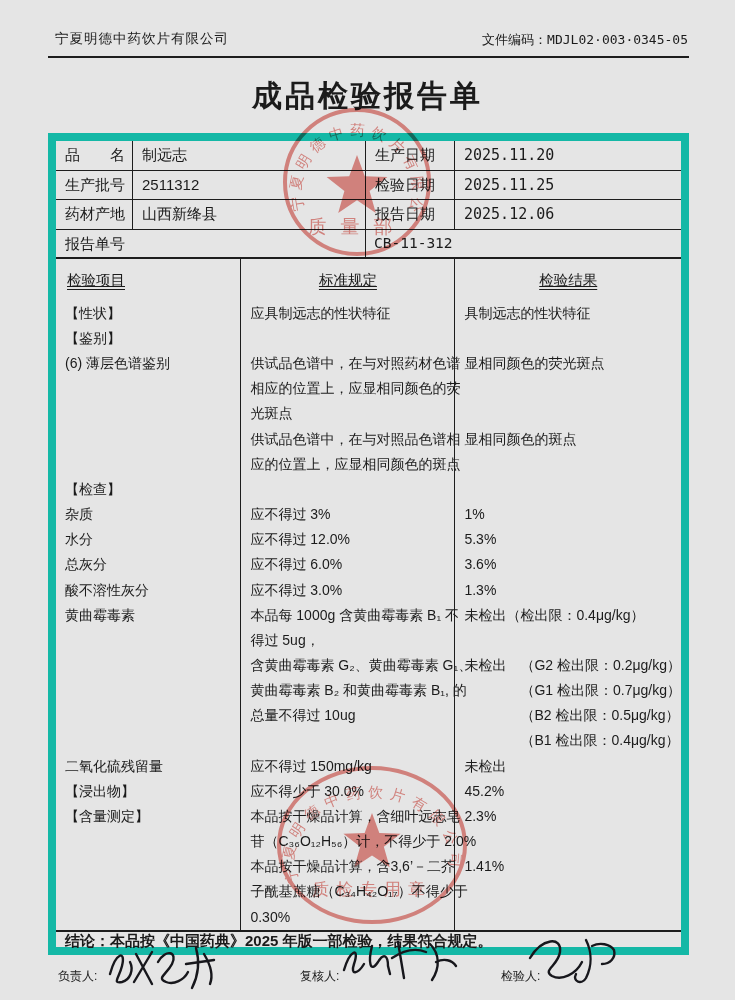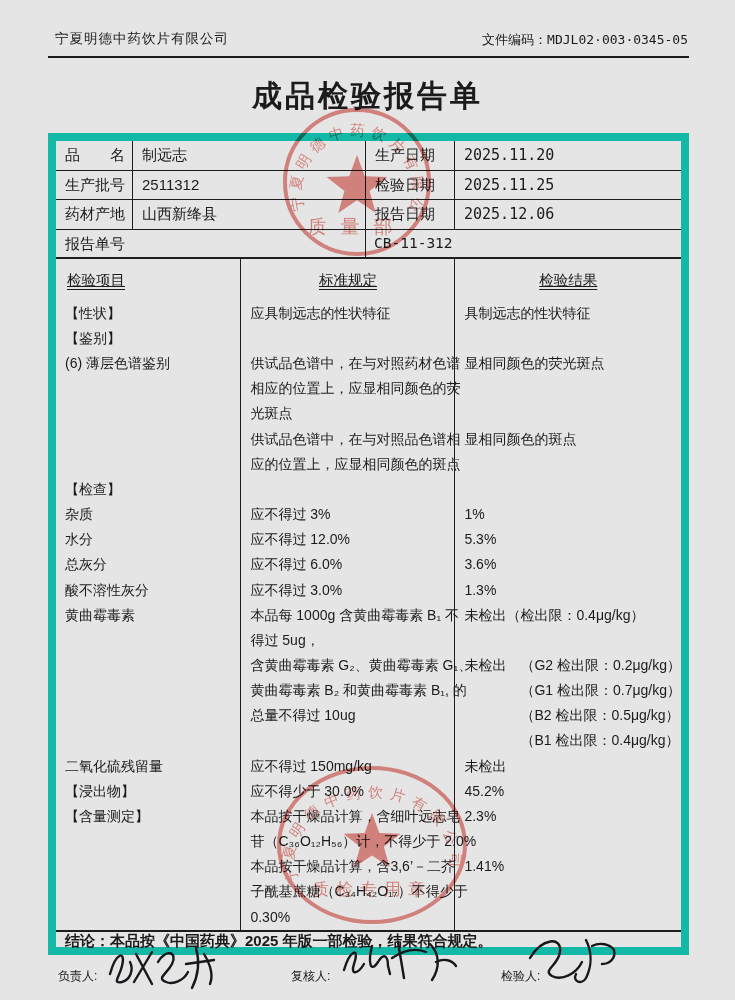--- a/index.html
+++ b/index.html
@@ -199,21 +199,21 @@
             <div class="tline"></div>
             <div class="tline"></div>
           </div>
       </div>
     </div>
 
     <div class="sec-conc">结论：本品按《中国药典》2025 年版一部检验，结果符合规定。</div>
   </div>
 
   <div class="abs sig-label" style="left:58px;">负责人:</div>
-  <div class="abs sig-label" style="left:291px;text-align:right;">复核人:</div>
+  <div class="abs sig-label" style="left:300px;text-align:right;">复核人:</div>
   <div class="abs sig-label" style="left:501px;">检验人:</div>
 
   <svg class="abs sig-svg" style="left:100px;top:940px;" width="130" height="56" viewBox="0 0 130 56">
     <path d="M10,34 C16,12 26,10 22,26 C19,38 12,44 22,42 C30,40 34,30 30,22"></path>
     <path d="M36,14 L52,44 M52,12 L34,42"></path>
     <path d="M58,22 C66,8 78,12 72,24 C67,34 56,38 66,42 C74,45 84,40 88,32"></path>
     <path d="M96,8 C100,22 98,36 92,48 M86,24 L114,20 M104,14 C110,24 114,34 110,44"></path>
   </svg>
   <svg class="abs sig-svg" style="left:336px;top:934px;" width="130" height="52" viewBox="0 0 130 52">
     <path d="M8,36 C14,16 24,12 18,30 C14,42 22,40 28,30"></path>

